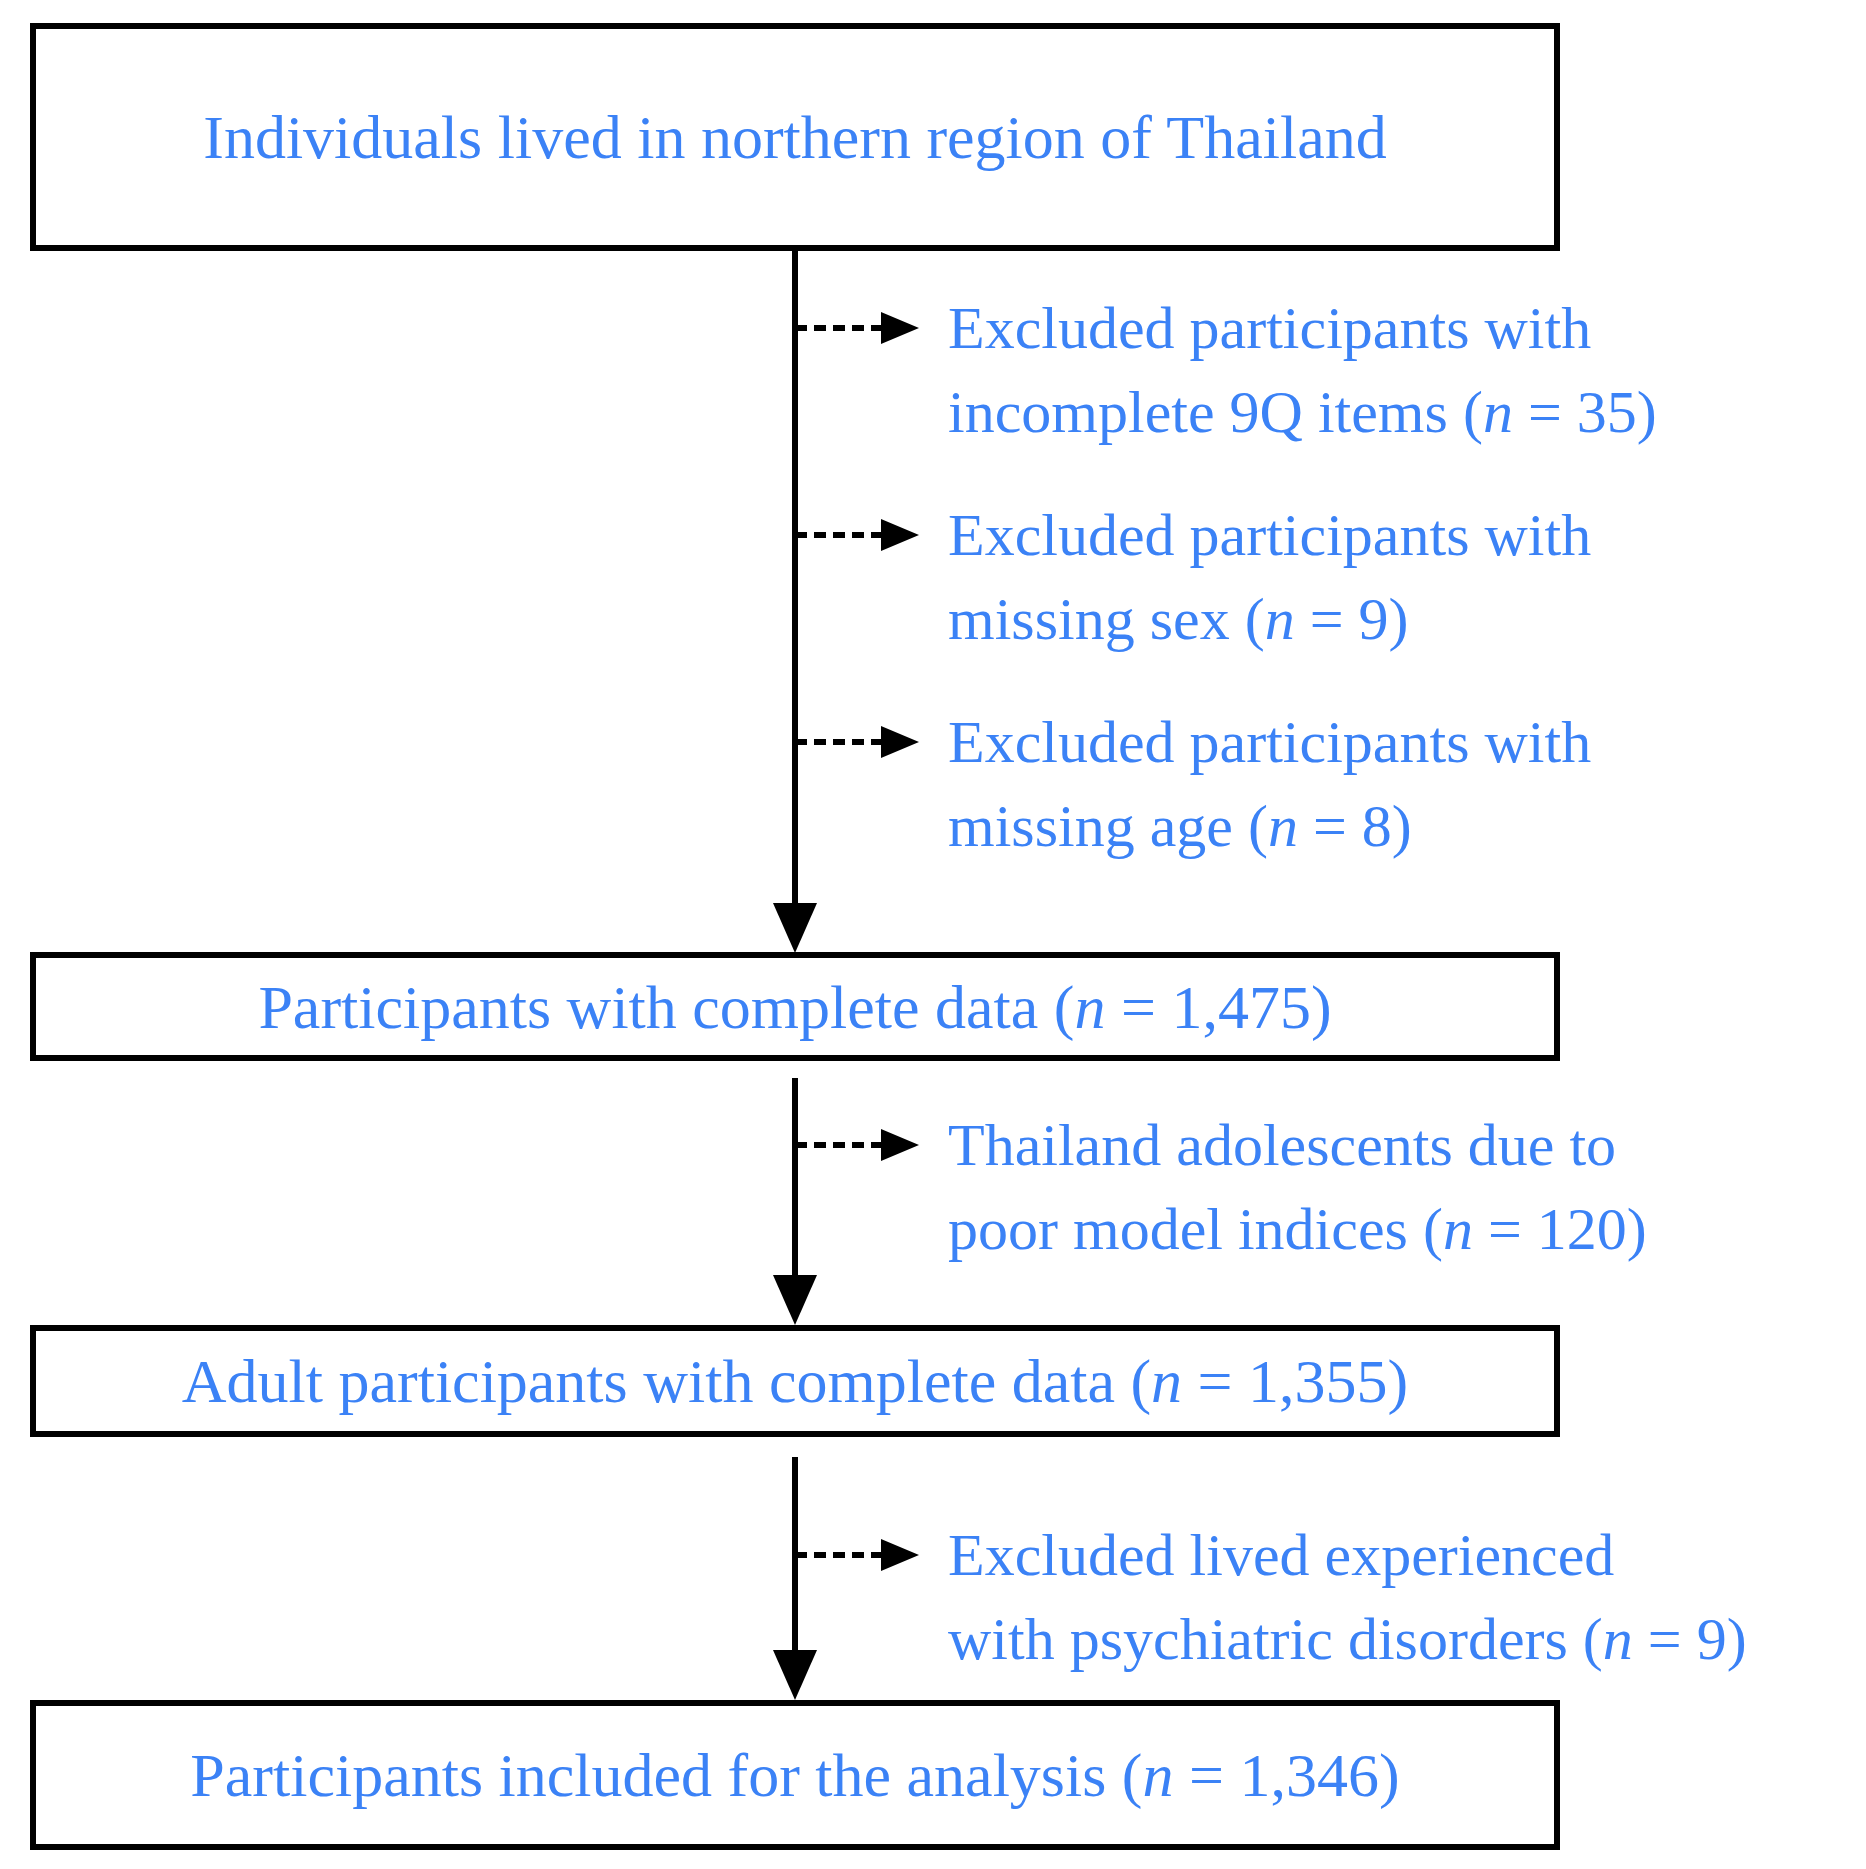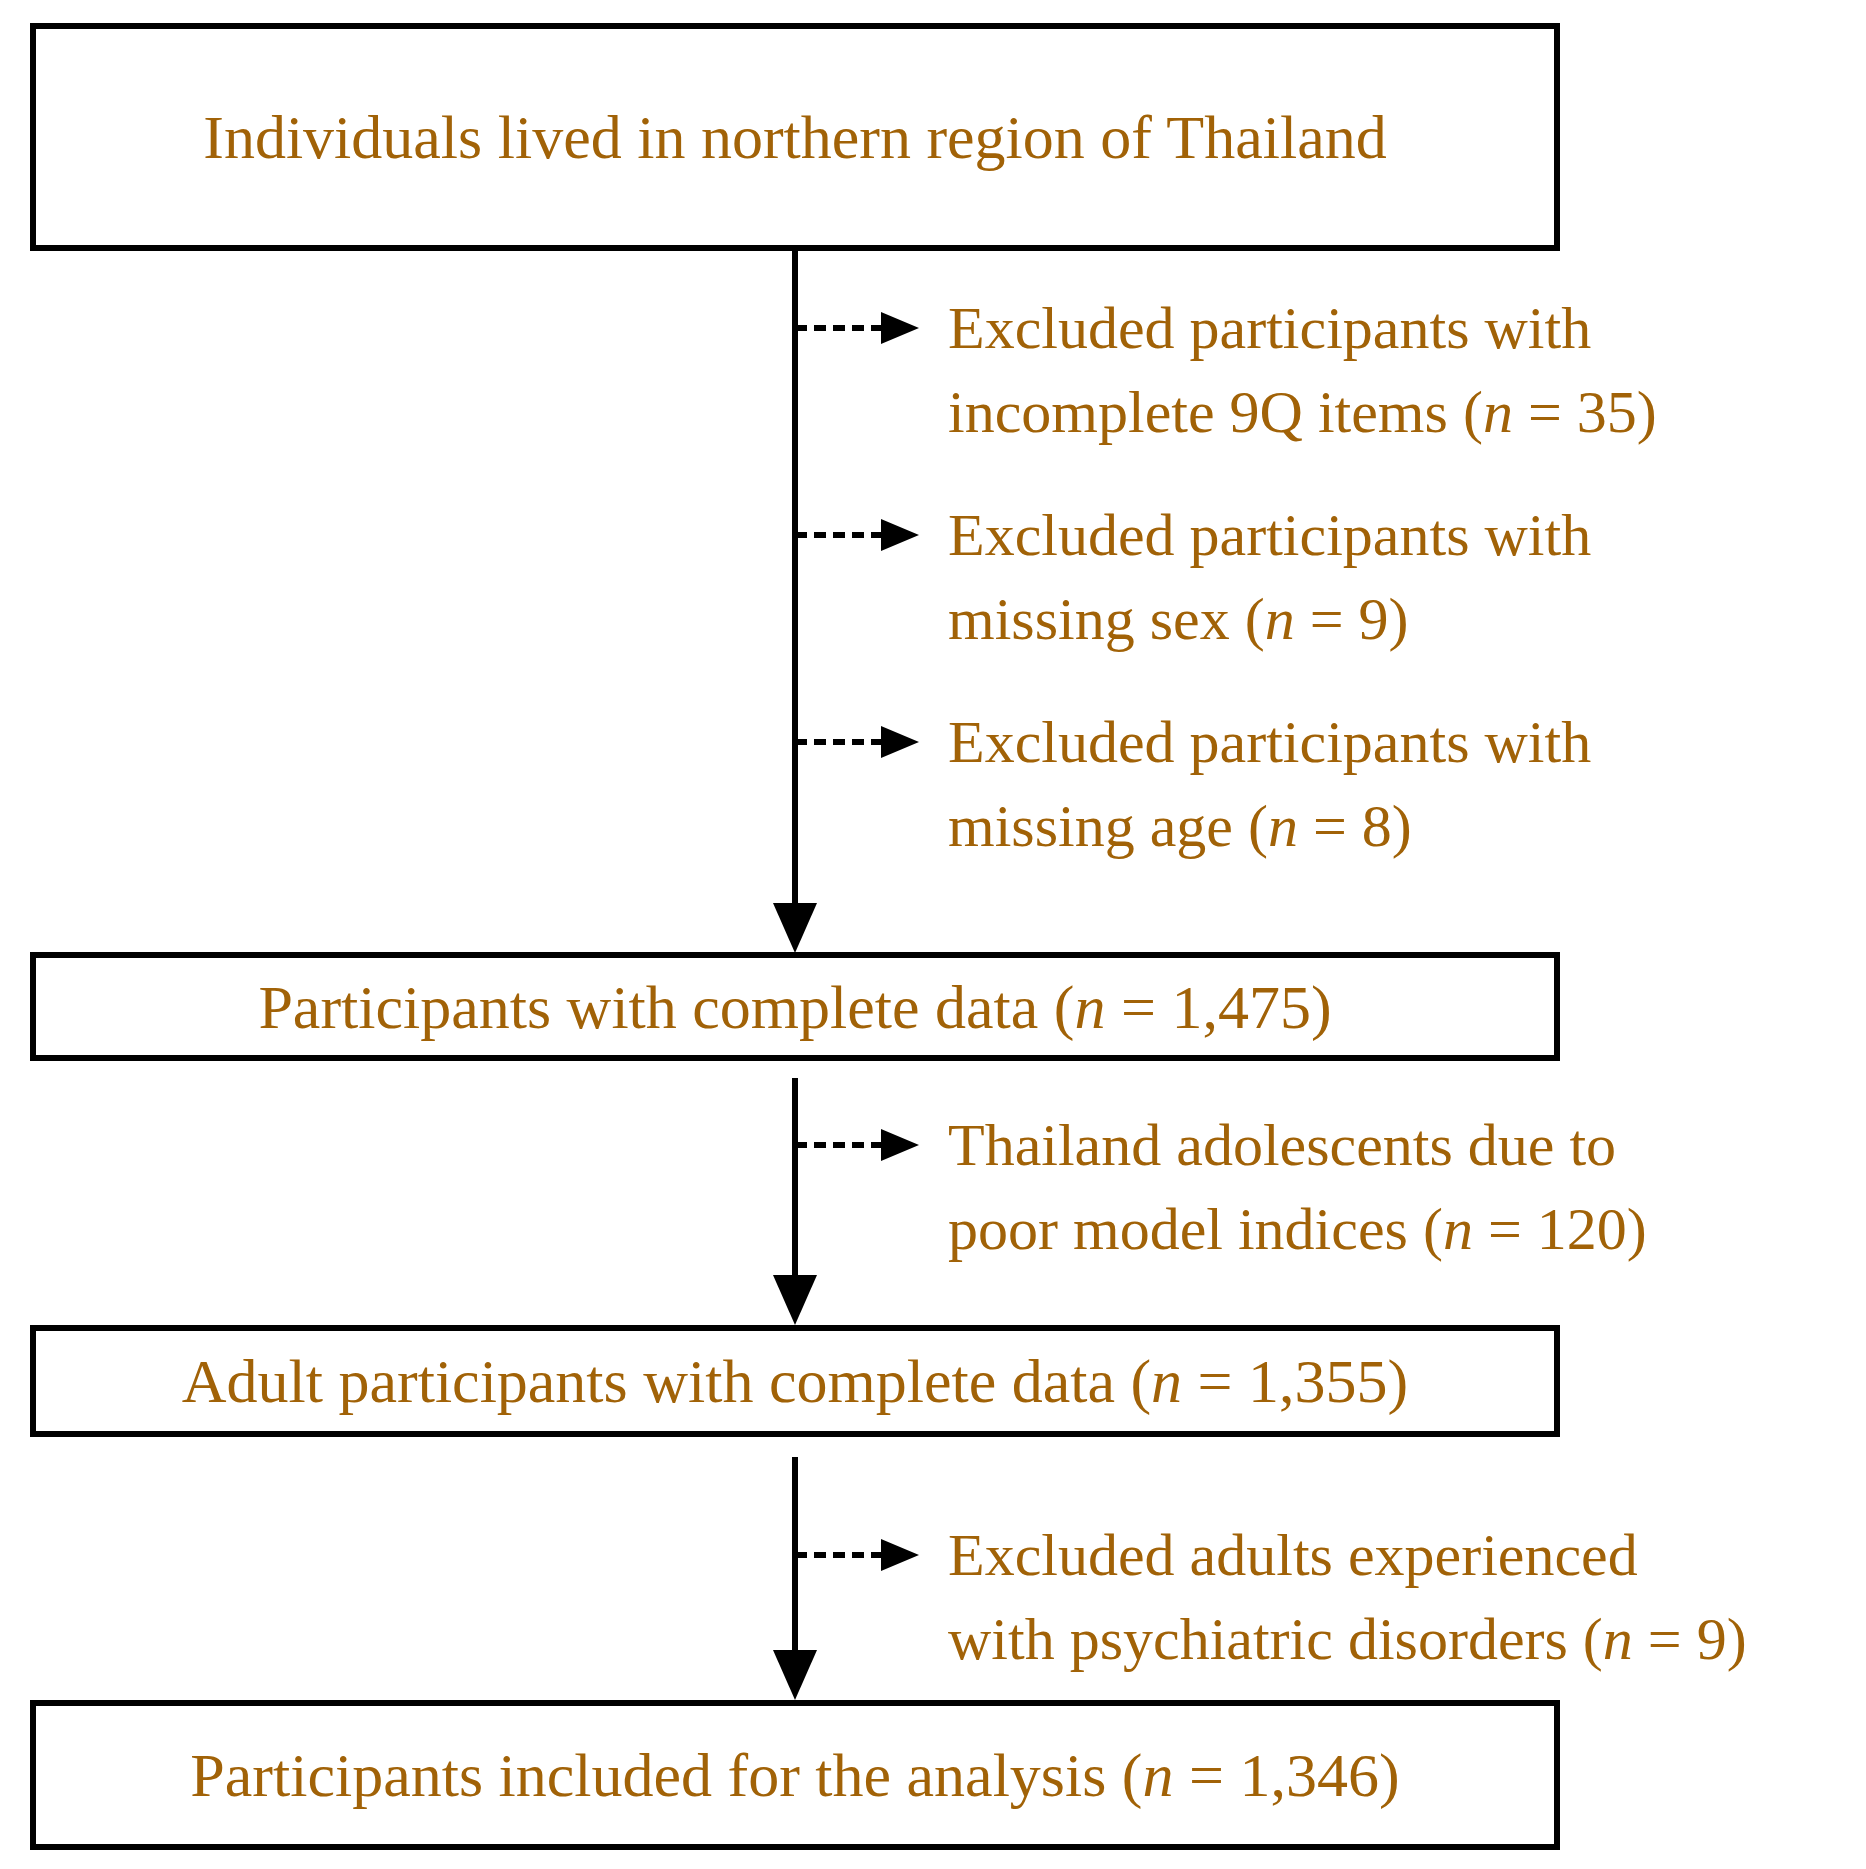--- a/index.html
+++ b/index.html
@@ -6,21 +6,21 @@
     margin: 0;
     padding: 0;
     background: #ffffff;
   }
   .canvas {
     position: relative;
     width: 1866px;
     height: 1869px;
     background: #ffffff;
     font-family: "Liberation Serif", "DejaVu Serif", serif;
-    color: #a16207;
+    color: #3b82f6;
     overflow: hidden;
   }
   
   .fbox {
     position: absolute;
     left: 30px;
     width: 1530px;
     box-sizing: border-box;
     border: 6px solid #000000;
     background: #ffffff;
@@ -130,21 +130,21 @@
   <div class="fbox" style="top:1325px;height:112px">
     <div class="bline">Adult participants with complete data (<i>n</i> = 1,355)</div>
   </div>
 
   <div class="vline" style="top:1457px;height:196px"></div>
   <div class="vhead" style="top:1650px"></div>
 
   <div class="dline" style="top:1552px"></div>
   <div class="dhead" style="top:1539px"></div>
   <div class="excl" style="top:1513px">
-    <div class="eline">Excluded adults experienced</div>
+    <div class="eline">Excluded lived experienced</div>
     <div class="eline">with psychiatric disorders (<i>n</i> = 9)</div>
   </div>
 
   <div class="fbox" style="top:1700px;height:150px">
     <div class="bline">Participants included for the analysis (<i>n</i> = 1,346)</div>
   </div>
 
 </div>
 
 </body></html>

